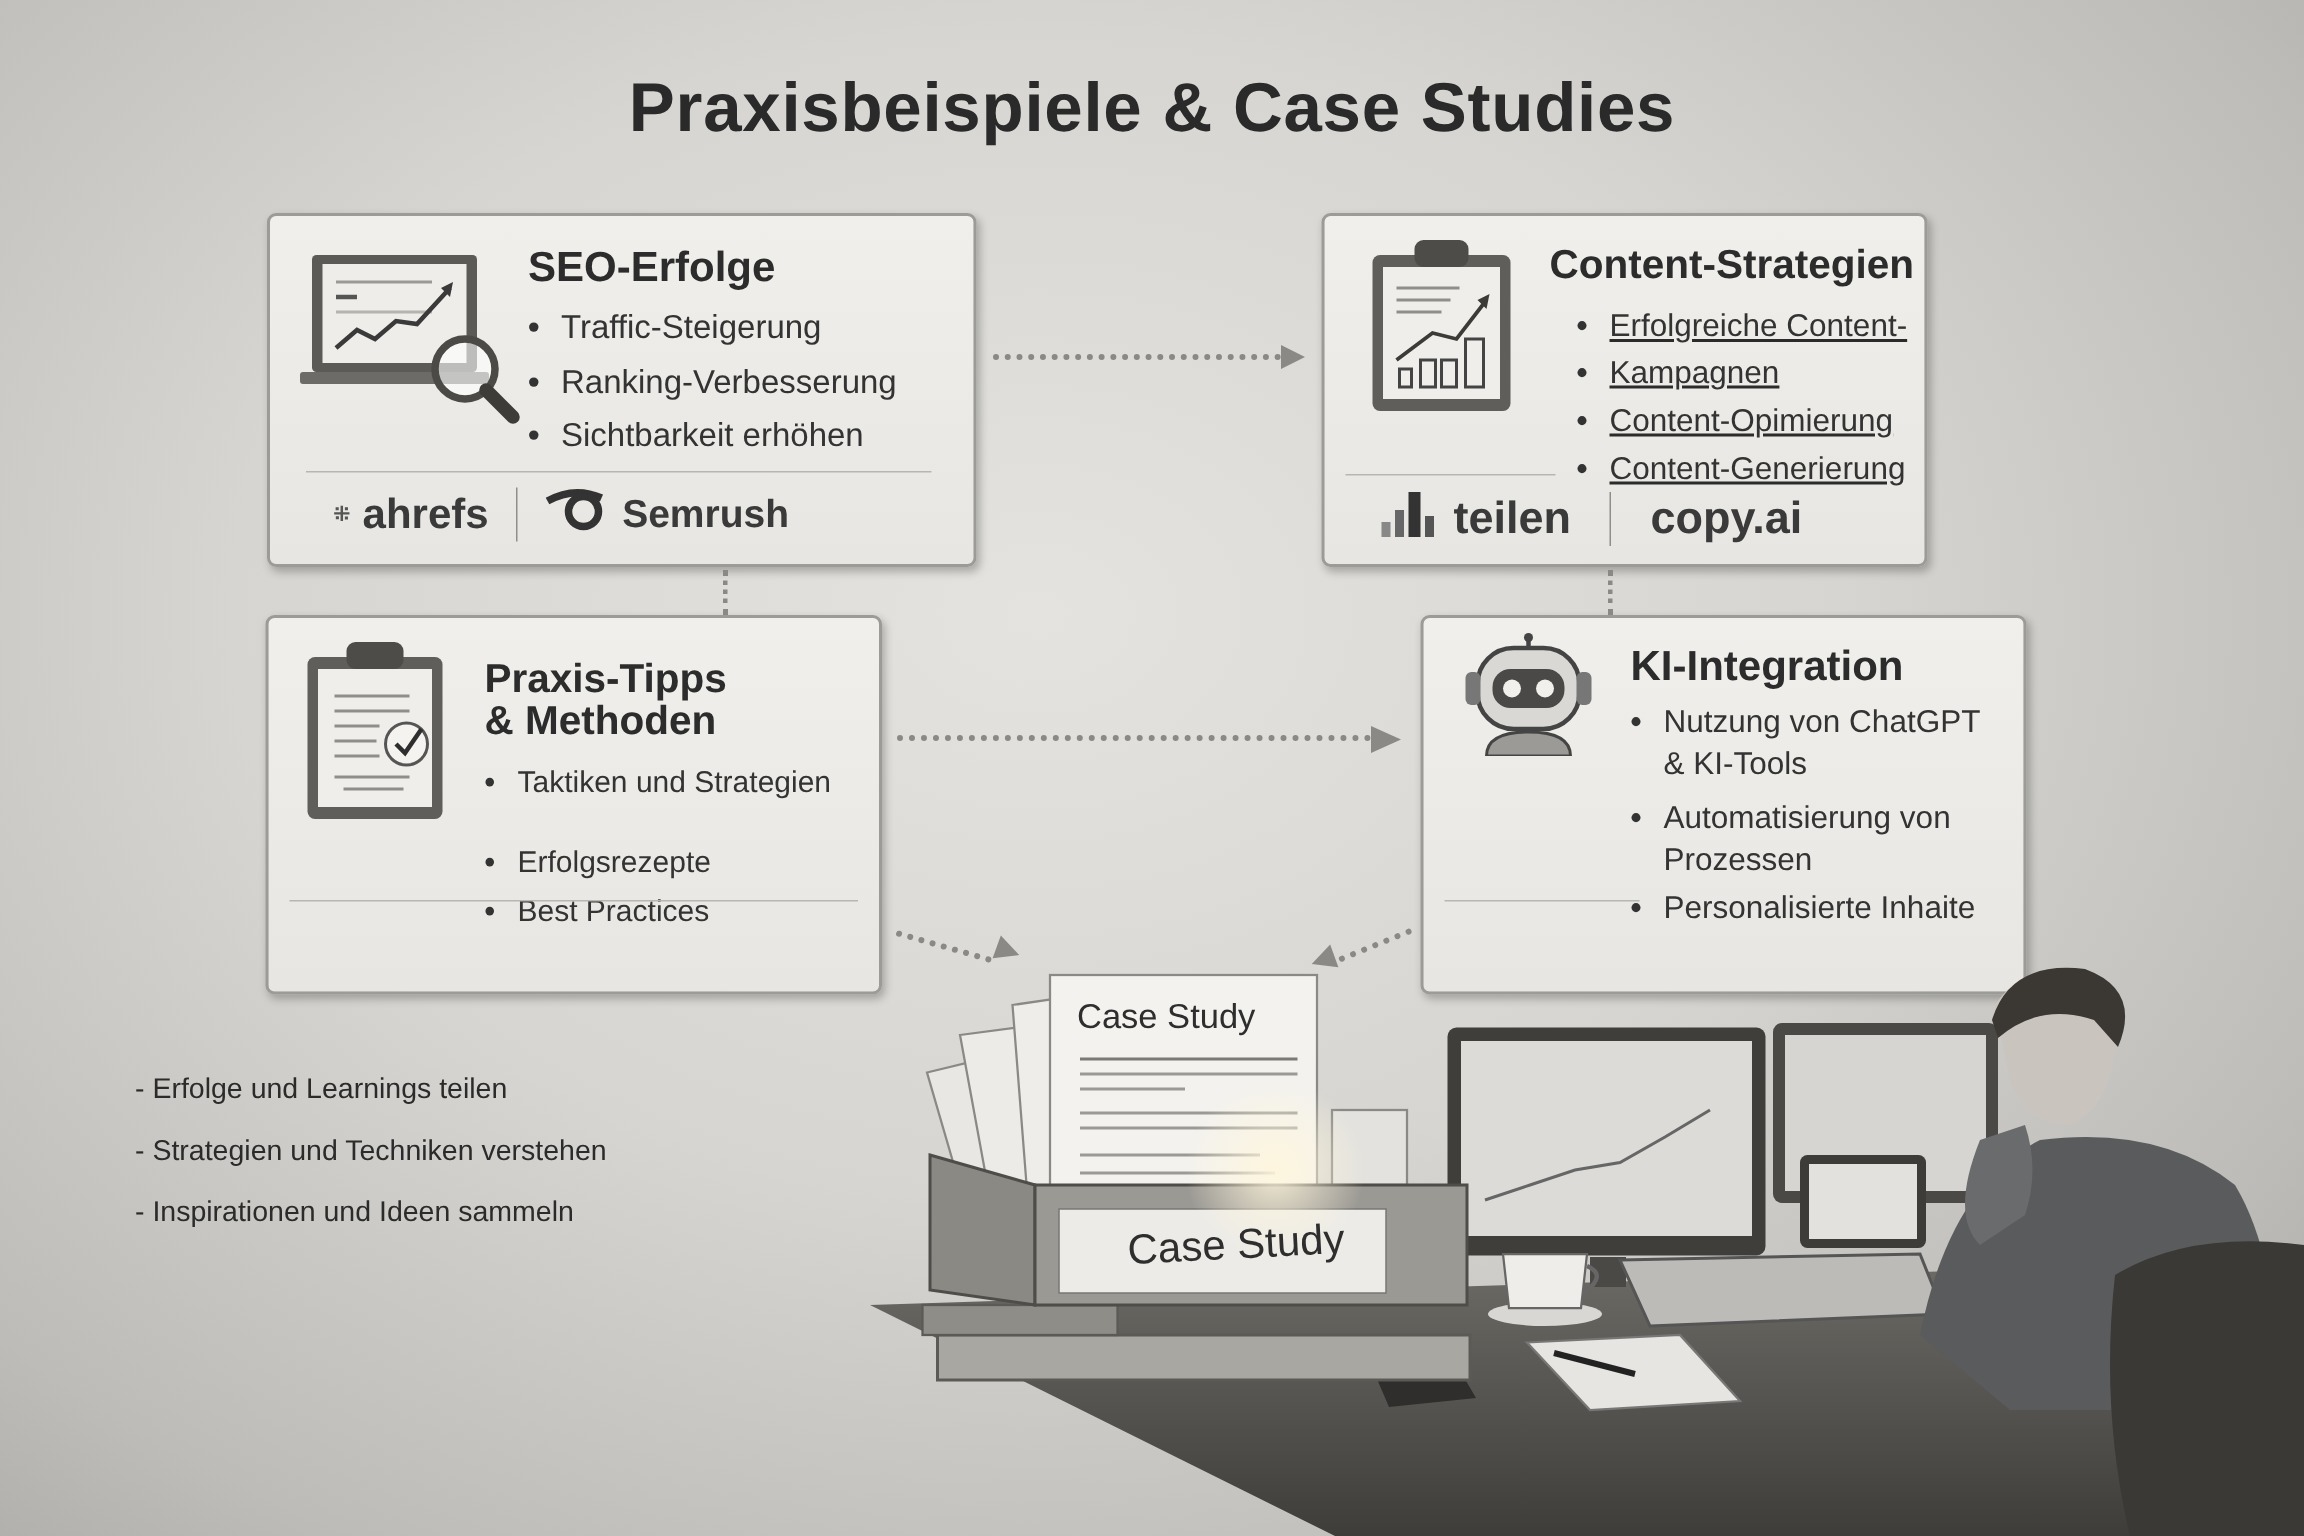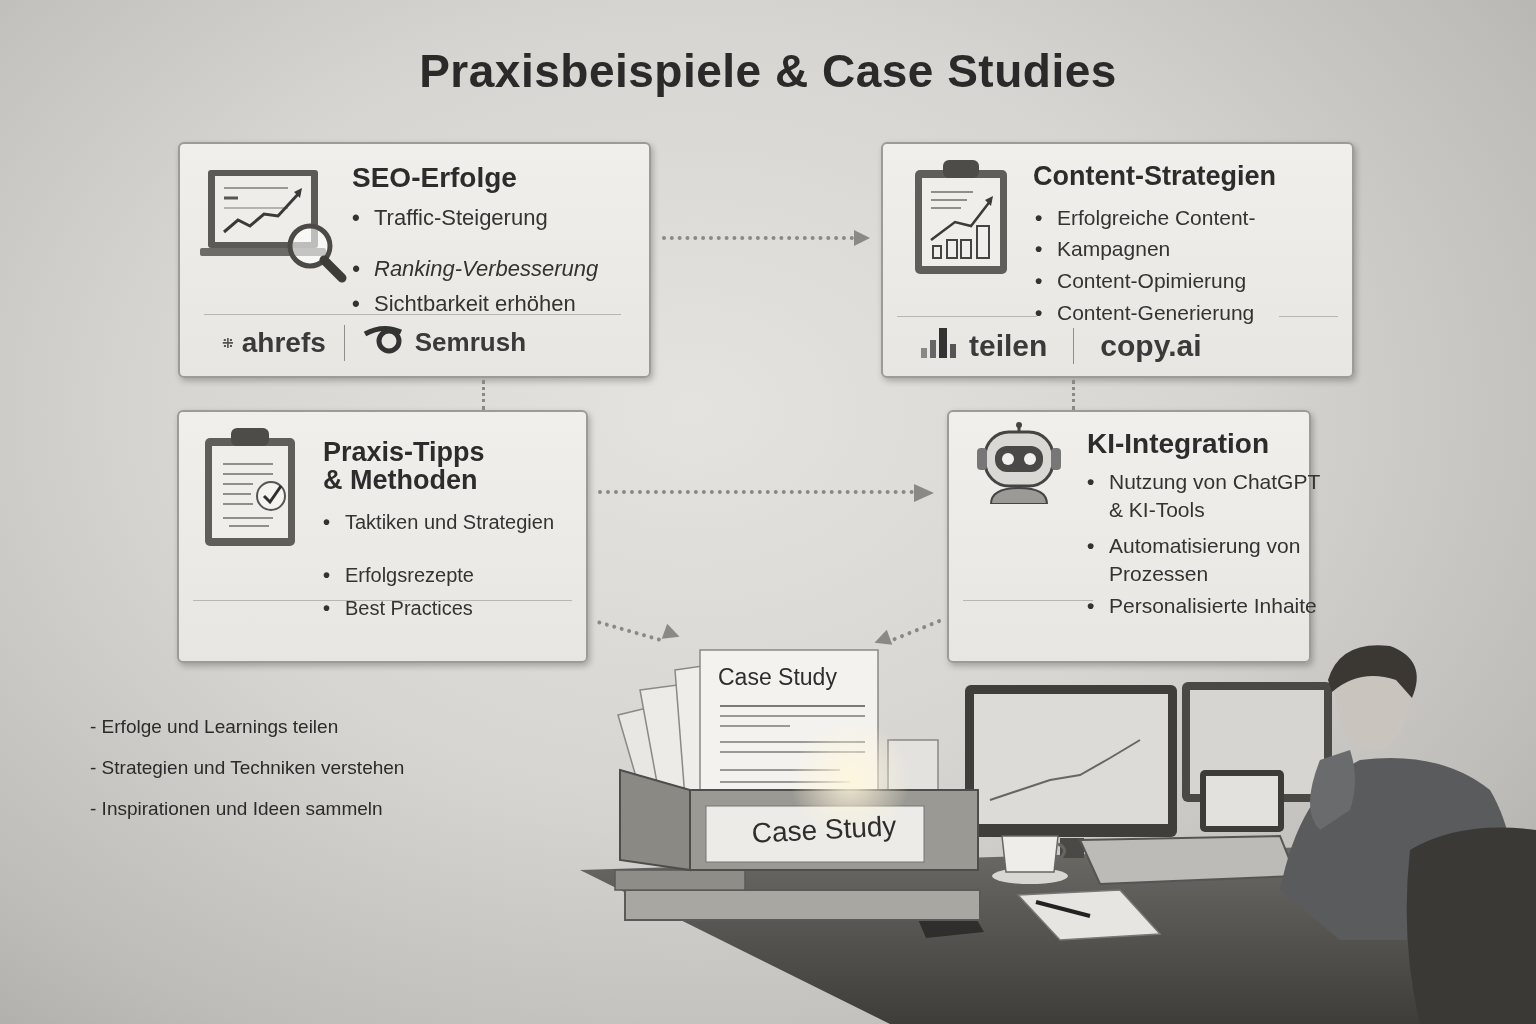--- a/index.html
+++ b/index.html
@@ -53,21 +53,21 @@
       <polyline points="26,66 40,54 52,60 66,48 80,50 102,26" fill="none" stroke="#3a3a3a" stroke-width="3"></polyline>
       <polygon points="104,22 96,26 102,32" fill="#3a3a3a"></polygon>
       <rect x="2" y="82" width="126" height="8" rx="2" fill="#6c6b68"></rect>
       <circle cx="112" cy="80" r="20" fill="rgba(255,255,255,0.6)" stroke="#4b4a47" stroke-width="5"></circle>
       <line x1="126" y1="94" x2="144" y2="112" stroke="#3d3c39" stroke-width="9" stroke-linecap="round"></line>
     </svg>
   </div>
   <div class="card-title" style="left:172px; top:16px;">SEO-Erfolge</div>
   <ul class="card-list" style="left:172px; top:58px;">
     <li><span class="bullet">•</span><span>Traffic-Steigerung</span></li>
-    <li style="margin-top:19px;font-style:italic;"><span class="bullet">•</span><span>Ranking-Verbesserung</span></li>
+    <li style="margin-top:5px;"><span class="bullet">•</span><span>Ranking-Verbesserung</span></li>
     <li style="margin-top:3px;"><span class="bullet">•</span><span>Sichtbarkeit erhöhen</span></li>
   </ul>
   <div class="card-divider" style="left:24px; right:28px; top:170px;"></div>
   <div class="logos" style="left:42px; top:180px;">
     <div class="logo">
       <span style="font-size:14px; color:#555;">⁜</span>
       <span>ahrefs</span>
     </div>
     <div class="logo-sep"></div>
     <div class="logo" style="font-size:26px;">
@@ -75,39 +75,39 @@
         <svg width="44" height="30" viewBox="0 0 44 30">
             <path d="M2 10 Q20 0 38 8" fill="none" stroke="#333" stroke-width="5"></path>
             <circle cx="26" cy="17" r="10" fill="none" stroke="#333" stroke-width="5"></circle>
           </svg>
       </span>
       <span>Semrush</span>
     </div>
   </div>
 </div>
 
-<div class="card" style="left:881px; top:142px; width:473px; height:236px;">
+<div class="card" style="left:881px; top:142px; width:404px; height:236px;">
   <div class="icon-box" style="left:30px; top:12px; width:98px; height:120px;">
     <svg width="98" height="120" viewBox="0 0 98 120">
       <rect x="2" y="14" width="92" height="104" rx="5" fill="#5f5e5b"></rect>
       <rect x="9" y="22" width="78" height="88" fill="#efeeea"></rect>
       <rect x="30" y="4" width="36" height="18" rx="6" fill="#4d4c49"></rect>
       <line x1="18" y1="36" x2="60" y2="36" stroke="#8f8e8a" stroke-width="2"></line>
       <line x1="18" y1="44" x2="54" y2="44" stroke="#8f8e8a" stroke-width="2"></line>
       <line x1="18" y1="52" x2="48" y2="52" stroke="#8f8e8a" stroke-width="2"></line>
       <polyline points="18,84 42,66 58,70 78,44" fill="none" stroke="#3c3b38" stroke-width="2.5"></polyline>
       <polygon points="80,40 72,44 78,50" fill="#3c3b38"></polygon>
       <rect x="20" y="90" width="8" height="12" fill="none" stroke="#444" stroke-width="2"></rect>
       <rect x="34" y="84" width="10" height="18" fill="none" stroke="#444" stroke-width="2"></rect>
       <rect x="48" y="84" width="10" height="18" fill="none" stroke="#444" stroke-width="2"></rect>
       <rect x="64" y="70" width="12" height="32" fill="none" stroke="#444" stroke-width="2"></rect>
     </svg>
   </div>
   <div class="card-title" style="left:150px; top:14px; font-size:27px;">Content-Strategien</div>
-  <ul class="card-list" style="left:152px; top:58px;">
+  <ul class="card-list" style="left:168px; top:58px;text-decoration:underline;">
     <li style="font-size:21px; line-height:31px;"><span class="bullet">•</span><span>Erfolgreiche Content-</span></li>
     <li style="font-size:21px; line-height:31px;"><span class="bullet">•</span><span>Kampagnen</span></li>
     <li style="font-size:21px; line-height:33px;"><span class="bullet">•</span><span>Content-Opimierung</span></li>
     <li style="font-size:21px; line-height:31px;"><span class="bullet">•</span><span>Content-Generierung</span></li>
   </ul>
   <div class="card-divider" style="left:14px; width:140px; top:172px;"></div>
   <div class="card-divider" style="left:396px; right:14px; top:172px;"></div>
   <div class="logos" style="left:36px; top:182px; gap:26px;">
     <div class="logo" style="font-size:30px;">
       <span>
@@ -147,21 +147,21 @@
   <div class="card-title" style="left:144px; top:22px; font-size:27px;text-align:center;">Praxis-Tipps</div>
   <div class="card-title" style="left:144px; top:50px; font-size:27px;">&amp; Methoden</div>
   <ul class="card-list" style="left:144px; top:94px;">
     <li style="font-size:20px; line-height:33px;"><span class="bullet">•</span><span>Taktiken und Strategien</span></li>
     <li style="font-size:20px; line-height:33px;margin-top:20px;"><span class="bullet">•</span><span>Erfolgsrezepte</span></li>
     <li style="font-size:20px; line-height:33px;"><span class="bullet">•</span><span>Best Practices</span></li>
   </ul>
   <div class="card-divider" style="left:14px; right:14px; top:188px;"></div>
 </div>
 
-<div class="card" style="left:947px; top:410px; width:364px; height:253px;">
+<div class="card" style="left:947px; top:410px; width:404px; height:253px;">
   <div class="icon-box" style="left:24px; top:10px; width:92px; height:82px;">
     <svg width="92" height="82" viewBox="0 0 92 82">
       <line x1="46" y1="2" x2="46" y2="12" stroke="#444" stroke-width="3"></line>
       <circle cx="46" cy="3" r="3" fill="#444"></circle>
       <rect x="12" y="10" width="68" height="54" rx="24" fill="#d9d8d4" stroke="#444" stroke-width="3"></rect>
       <rect x="4" y="26" width="10" height="22" rx="4" fill="#777"></rect>
       <rect x="78" y="26" width="10" height="22" rx="4" fill="#777"></rect>
       <rect x="22" y="24" width="48" height="26" rx="12" fill="#4a4947"></rect>
       <circle cx="35" cy="37" r="6" fill="#f1f0ec"></circle>
       <circle cx="57" cy="37" r="6" fill="#f1f0ec"></circle>

